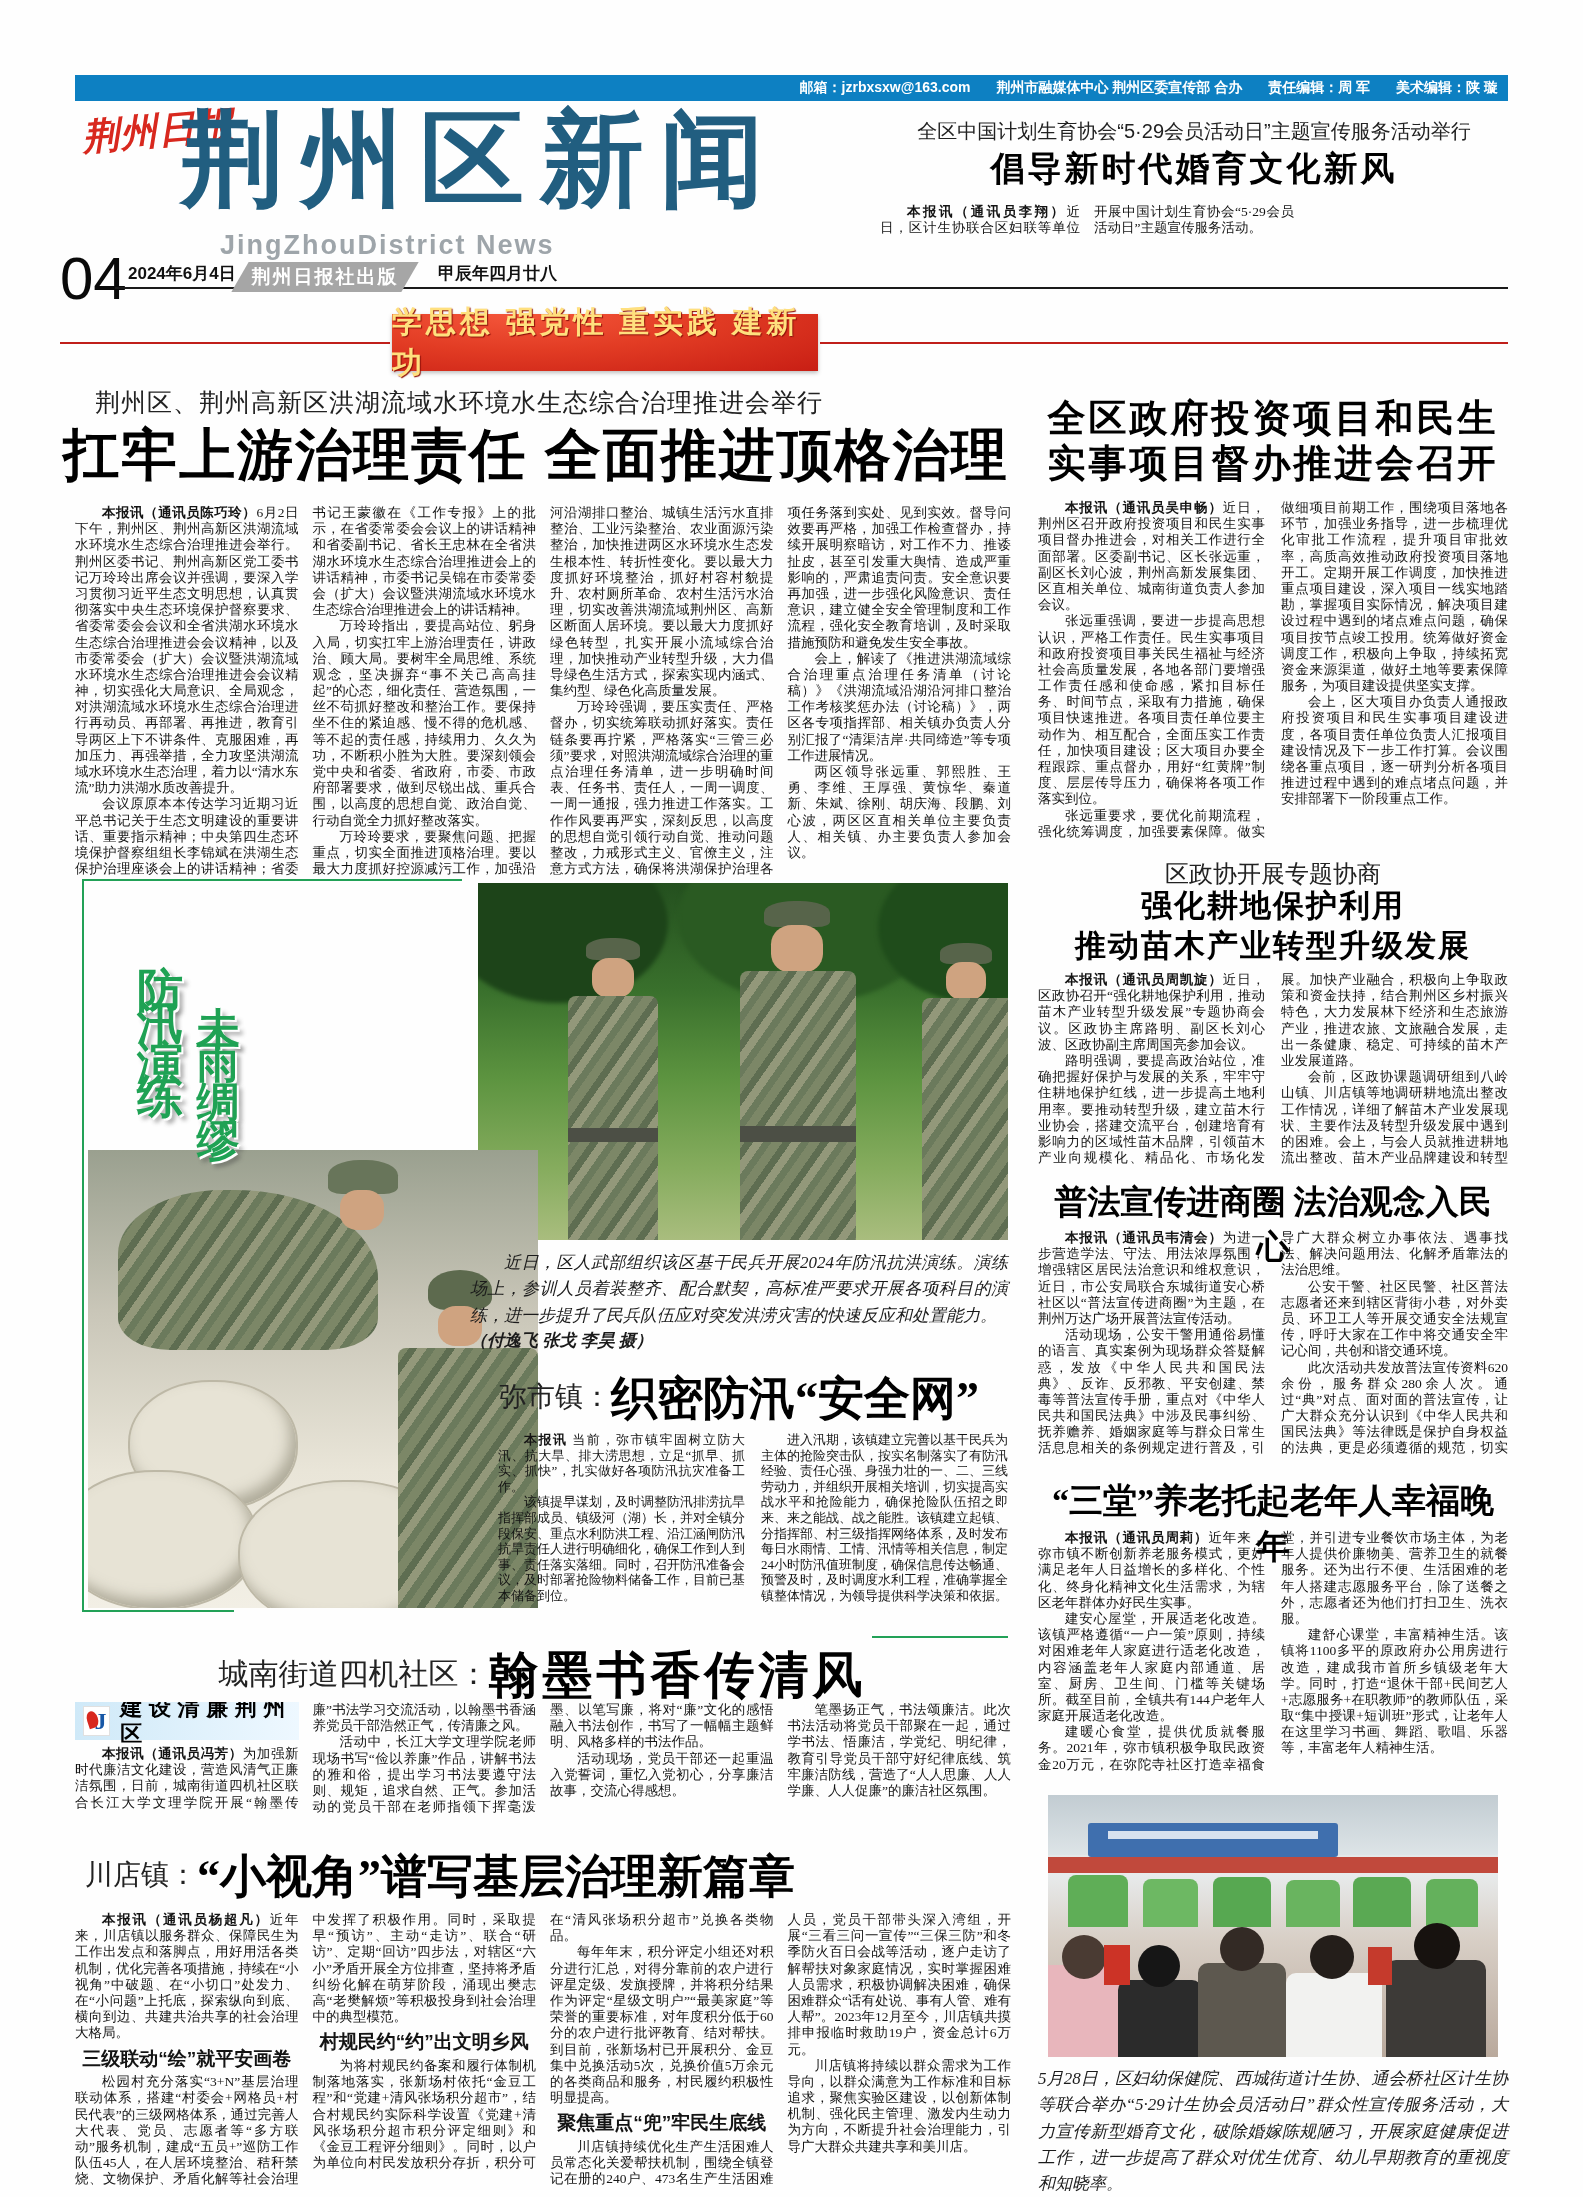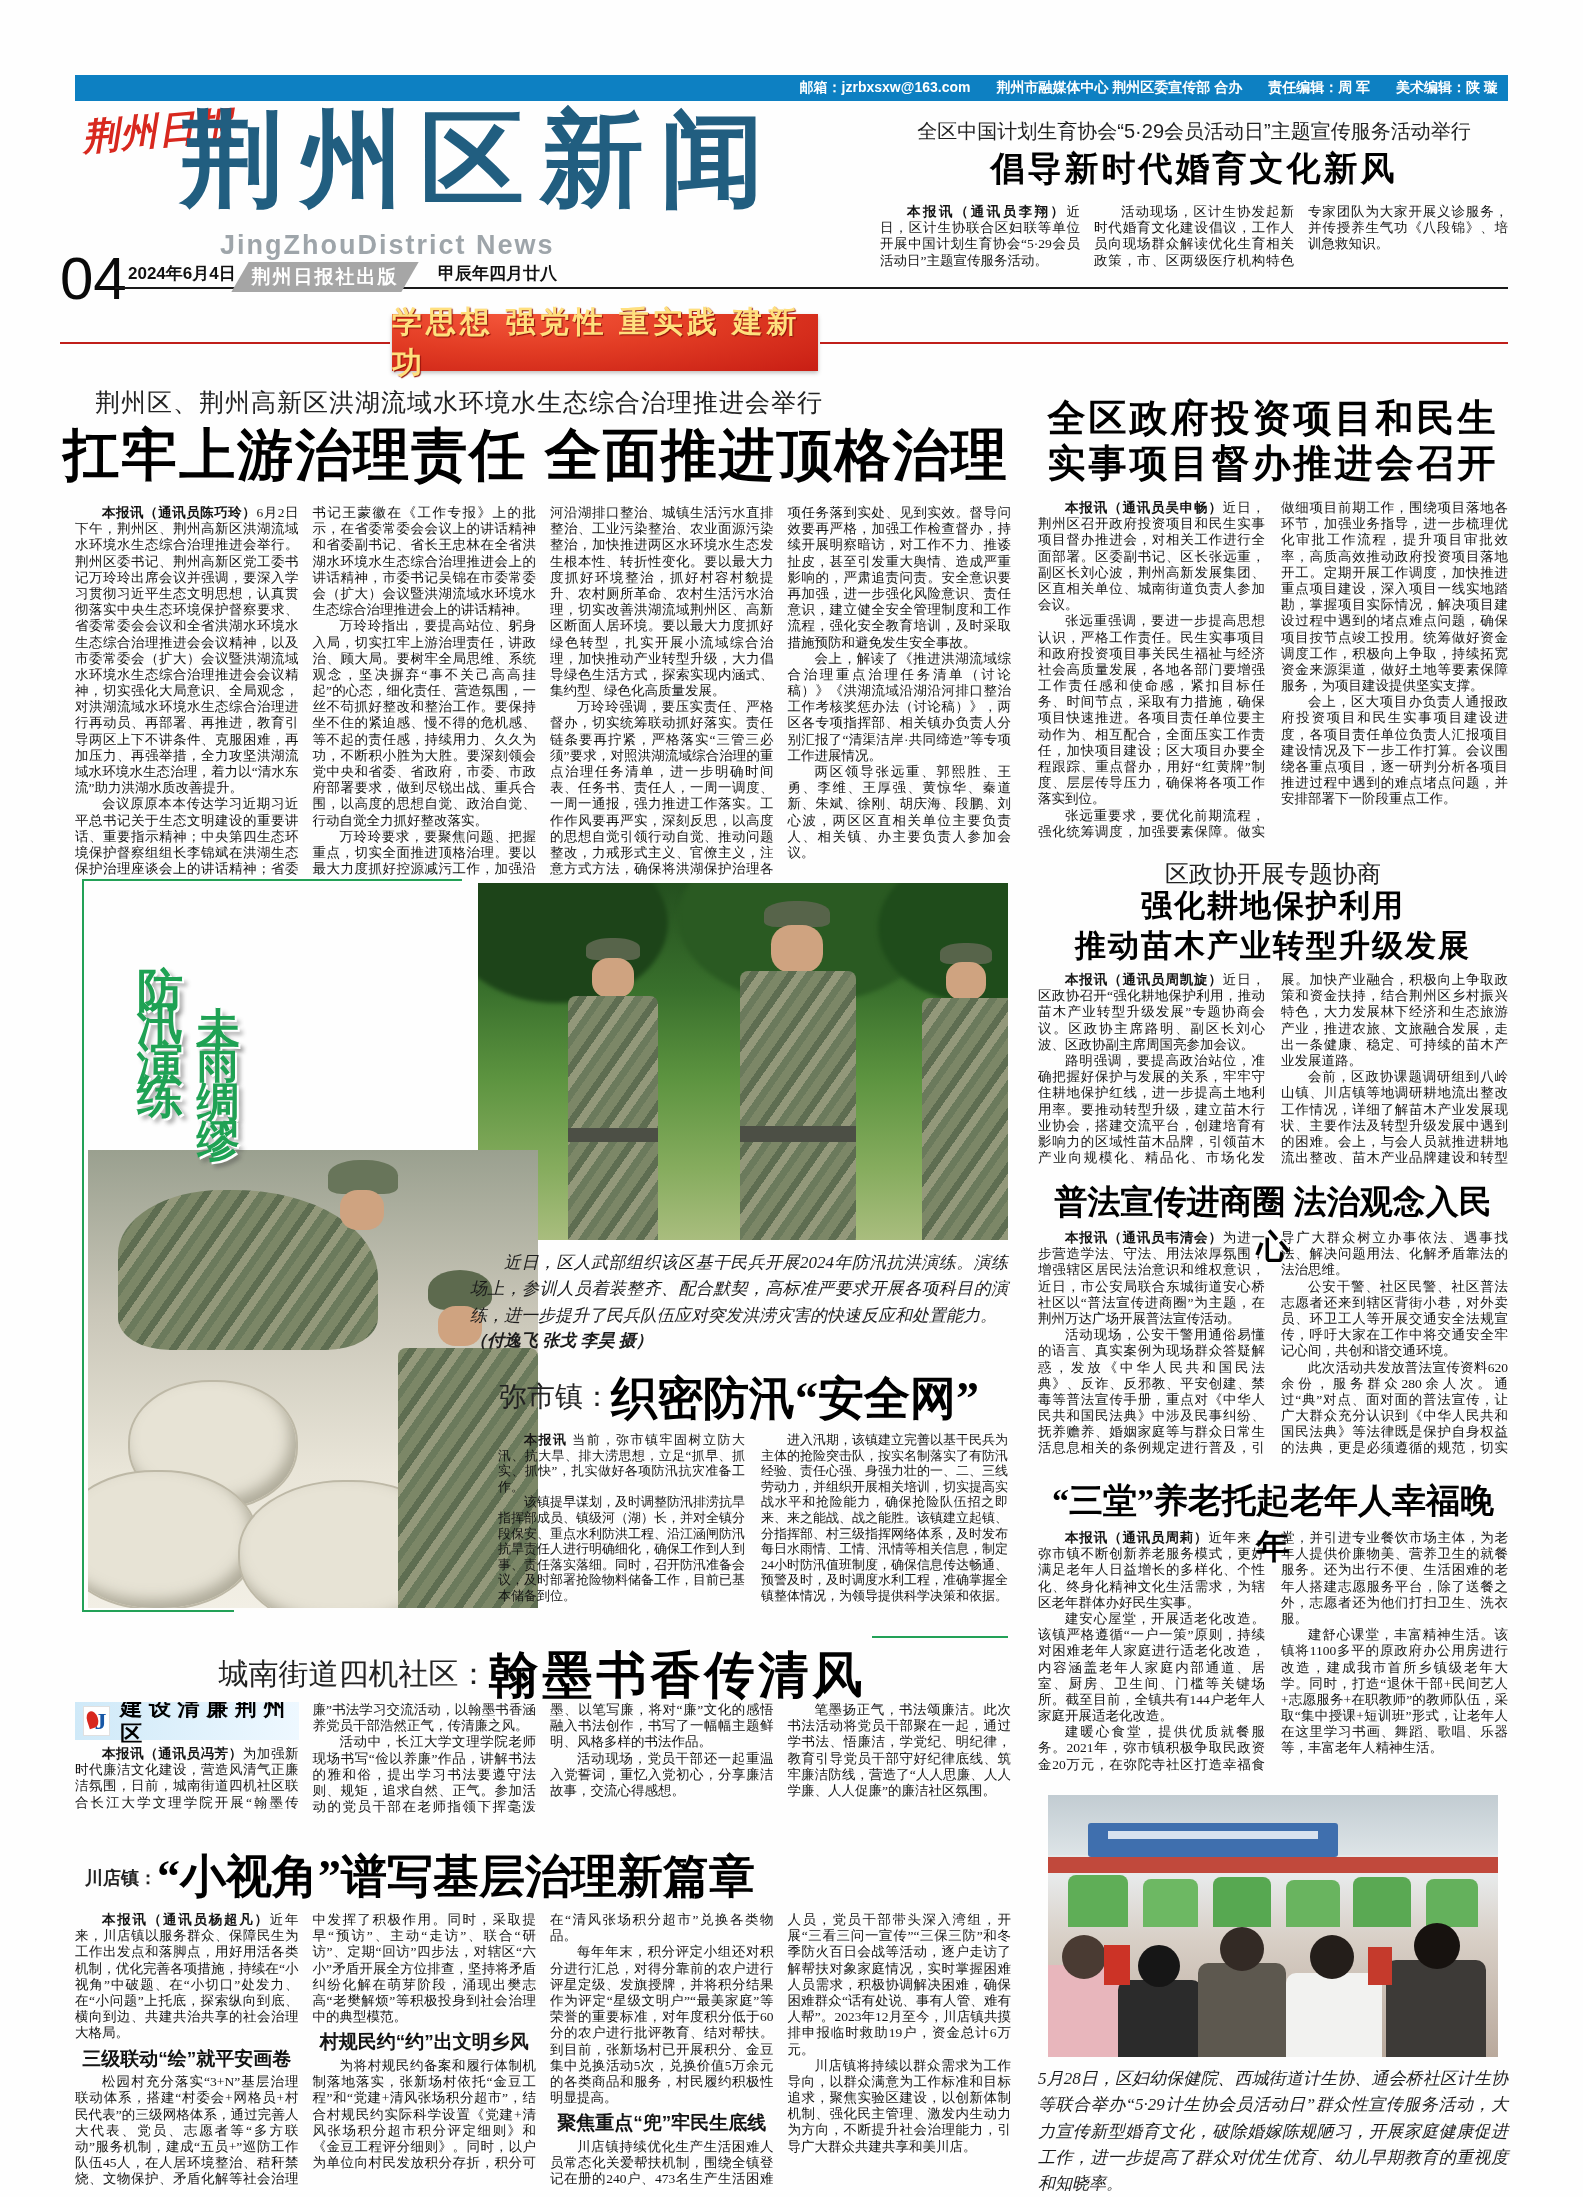--- a/index.html
+++ b/index.html
@@ -83,21 +83,20 @@
     <span>美术编辑：陕  璇</span>
   </div>
   <div class="abs logo">荆州日报</div>
   <div class="abs title">荆州区新闻</div>
   <div class="abs subtitle">JingZhouDistrict  News</div>
 
   <div class="abs kicker-sans center" style="left:880px;top:118px;width:628px;font-size:20px;">全区中国计划生育协会“5·29会员活动日”主题宣传服务活动举行</div>
   <div class="abs head-serif center" style="left:880px;top:146px;width:628px;font-size:34px;letter-spacing:3px;">倡导新时代婚育文化新风</div>
   <div class="abs body-text cols-3" style="left:880px;top:204px;width:628px;height:78px;">
     <p><b class="lead">本报讯（通讯员李翔）</b><span>近日，区计生协联合区妇联等单位开展中国计划生育协会“5·29会员活动日”主题宣传服务活动。</span></p>
-    <p>活动现场，区计生协发起新时代婚育文化建设倡议，工作人员向现场群众解读优化生育相关政策，市、区两级医疗机构特色专家团队为大家开展义诊服务，并传授养生气功《八段锦》、培训急救知识。</p>
 
   </div>
 
   <div class="abs pagenum">04</div>
   <div class="abs rule" style="left:115px;top:287px;width:1393px;"></div>
   <div class="abs dl-text" style="left:128px;top:262px;">2024年6月4日　星期二</div>
   <div class="abs pgram">
     <div class="pgram-inner">荆州日报社出版</div>
   </div>
   <div class="abs dl-text" style="left:438px;top:262px;">甲辰年四月廿八</div>
@@ -259,21 +258,21 @@
         </span>
       <span class="badge-label">建设清廉荆州区</span>
     </div>
     <p><b class="lead">本报讯（通讯员冯芳）</b><span>为加强新时代廉洁文化建设，营造风清气正廉洁氛围，日前，城南街道四机社区联合长江大学文理学院开展“翰墨传廉”书法学习交流活动，以翰墨书香涵养党员干部浩然正气，传清廉之风。</span></p>
     <p>活动中，长江大学文理学院老师现场书写“俭以养廉”作品，讲解书法的雅和俗，提出学习书法要遵守法则、规矩，追求自然、正气。参加活动的党员干部在老师指领下挥毫泼墨、以笔写廉，将对“廉”文化的感悟融入书法创作，书写了一幅幅主题鲜明、风格多样的书法作品。</p>
     <p>活动现场，党员干部还一起重温入党誓词，重忆入党初心，分享廉洁故事，交流心得感想。</p>
     <p>笔墨扬正气，书法颂廉洁。此次书法活动将党员干部聚在一起，通过学书法、悟廉洁，学党纪、明纪律，教育引导党员干部守好纪律底线、筑牢廉洁防线，营造了“人人思廉、人人学廉、人人促廉”的廉洁社区氛围。</p>
   </div>
 
   <div class="abs center" style="left:85px;top:1846px;width:610px;white-space:nowrap;">
-    <span class="kicker-sans" style="font-size:18px;font-weight:700;vertical-align:8px;">川店镇：</span><span class="head-serif" style="font-size:46px;">“小视角”谱写基层治理新篇章</span>
+    <span class="kicker-sans" style="font-size:28px;font-weight:400;vertical-align:8px;">川店镇：</span><span class="head-serif" style="font-size:46px;">“小视角”谱写基层治理新篇章</span>
   </div>
   <div class="abs body-text cols-4" style="left:75px;top:1912px;width:936px;height:282px;">
     <p><b class="lead">本报讯（通讯员杨超凡）</b><span>近年来，川店镇以服务群众、保障民生为工作出发点和落脚点，用好用活各类机制，优化完善各项措施，持续在“小视角”中破题、在“小切口”处发力、在“小问题”上托底，探索纵向到底、横向到边、共建共治共享的社会治理大格局。</span></p>
     <p class="subhead">三级联动“绘”就平安画卷</p>
     <p>松园村充分落实“3+N”基层治理联动体系，搭建“村委会+网格员+村民代表”的三级网格体系，通过完善人大代表、党员、志愿者等“多方联动”服务机制，建成“五员+”巡防工作队伍45人，在人居环境整治、秸秆禁烧、文物保护、矛盾化解等社会治理中发挥了积极作用。同时，采取提早“预访”、主动“走访”、联合“研访”、定期“回访”四步法，对辖区“六小”矛盾开展全方位排查，坚持将矛盾纠纷化解在萌芽阶段，涌现出樊志高“老樊解烦”等积极投身到社会治理中的典型模范。</p>
     <p class="subhead">村规民约“约”出文明乡风</p>
     <p>为将村规民约备案和履行体制机制落地落实，张新场村依托“金豆工程”和“党建+清风张场积分超市”，结合村规民约实际科学设置《党建+清风张场积分超市积分评定细则》和《金豆工程评分细则》。同时，以户为单位向村民发放积分存折，积分可在“清风张场积分超市”兑换各类物品。</p>
     <p>每年年末，积分评定小组还对积分进行汇总，对得分靠前的农户进行评星定级、发旗授牌，并将积分结果作为评定“星级文明户”“最美家庭”等荣誉的重要标准，对年度积分低于60分的农户进行批评教育、结对帮扶。到目前，张新场村已开展积分、金豆集中兑换活动5次，兑换价值5万余元的各类商品和服务，村民履约积极性明显提高。</p>
     <p class="subhead">聚焦重点“兜”牢民生底线</p>
     <p>川店镇持续优化生产生活困难人员常态化关爱帮扶机制，围绕全镇登记在册的240户、473名生产生活困难人员，党员干部带头深入湾组，开展“三看三问一宣传”“三保三防”和冬季防火百日会战等活动，逐户走访了解帮扶对象家庭情况，实时掌握困难人员需求，积极协调解决困难，确保困难群众“话有处说、事有人管、难有人帮”。2023年12月至今，川店镇共摸排申报临时救助19户，资金总计6万元。</p>

